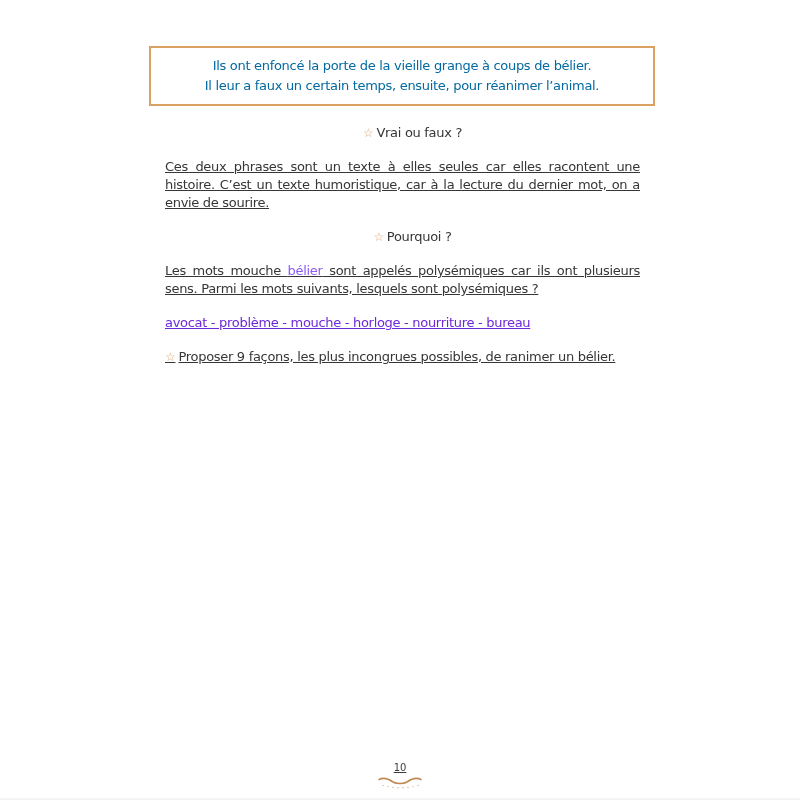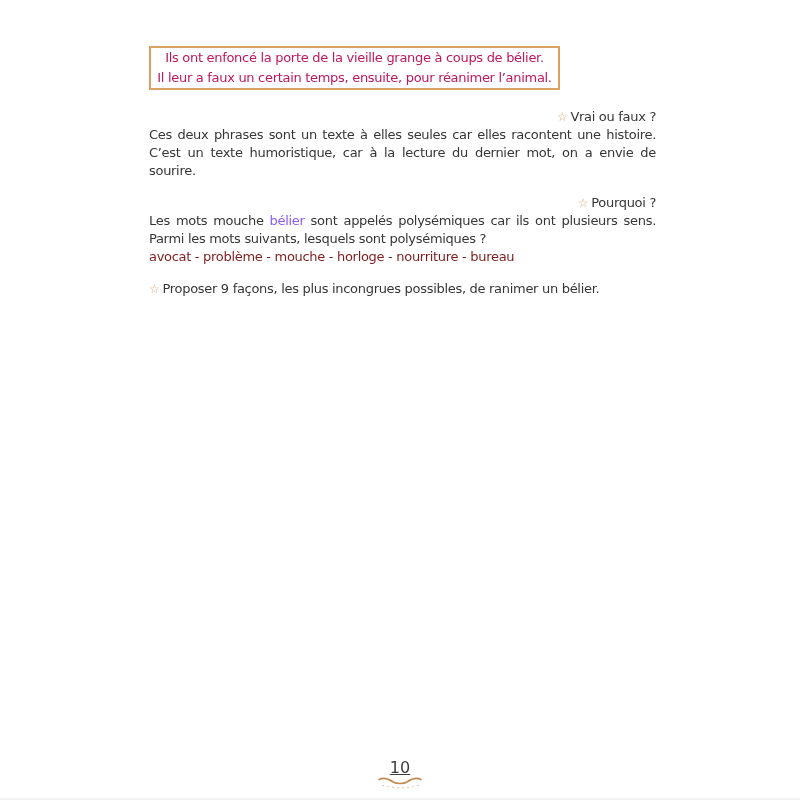--- a/index.html
+++ b/index.html
@@ -20,60 +20,61 @@
     position: absolute;
     left: 149px;
     top: 46px;
     width: 507px;
     font-size: 13px;
     line-height: 18px;
     letter-spacing: -0.3px;
   }
   .quote-box {
     box-sizing: border-box;
-    width: 411px;
+    width: 506px;
     border: 2px solid #d9a263;
-    padding: 0 6px;
+    padding: 8px 6px;
     text-align: center;
     line-height: 20px;
     margin-bottom: 18px;
-    color: #be185d;
+    color: #0369a1;
   }
   .section {
     margin-bottom: 14px;
   }
   .section p {
-    margin: 0;
+    margin: 16px;
     text-align: justify;
+    text-decoration: underline;
   }
   .title-line {
-    text-align: right;
+    text-align: center;
     margin-left: 20px;
   }
   .star {
     color: #dca878;
     font-size: 12px;
     padding-right: 3px;
   }
   .highlight {
     color: #8b5cf6;
   }
   .word-list {
-    color: #7f1d1d;
+    color: #6d28d9;
     text-align: center;
   }
   .footer {
     position: absolute;
     left: 0;
     top: 762px;
     width: 800px;
     text-align: center;
   }
   .page-number {
-    font-size: 16px;
+    font-size: 10px;
     line-height: 12px;
     letter-spacing: 0;
     color: #3c3c3c;
     text-decoration: underline;
   }
   .swoosh {
     display: block;
     margin: 1px auto 0 auto;
   }
   .page-edge {

